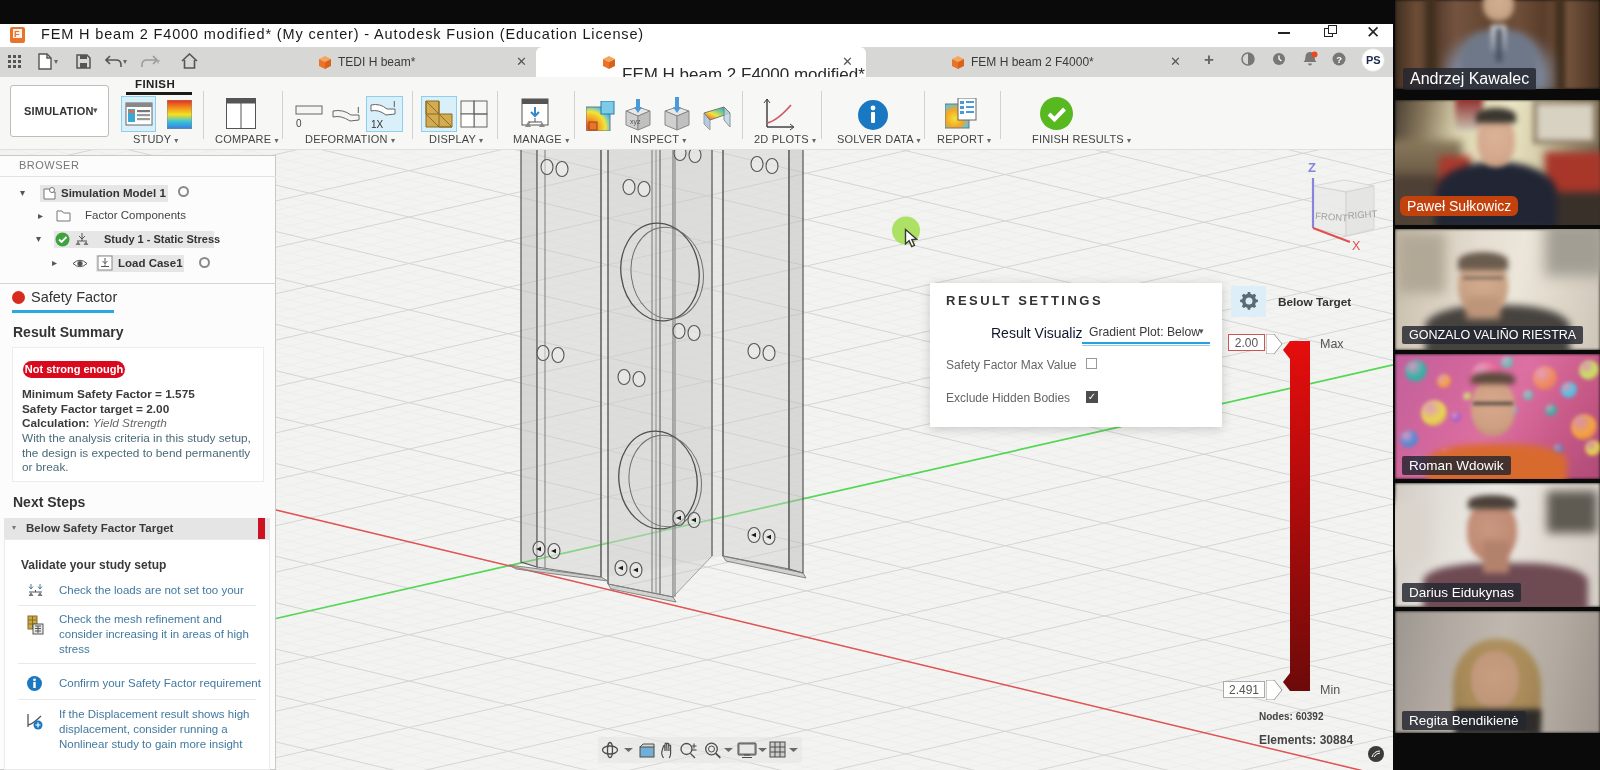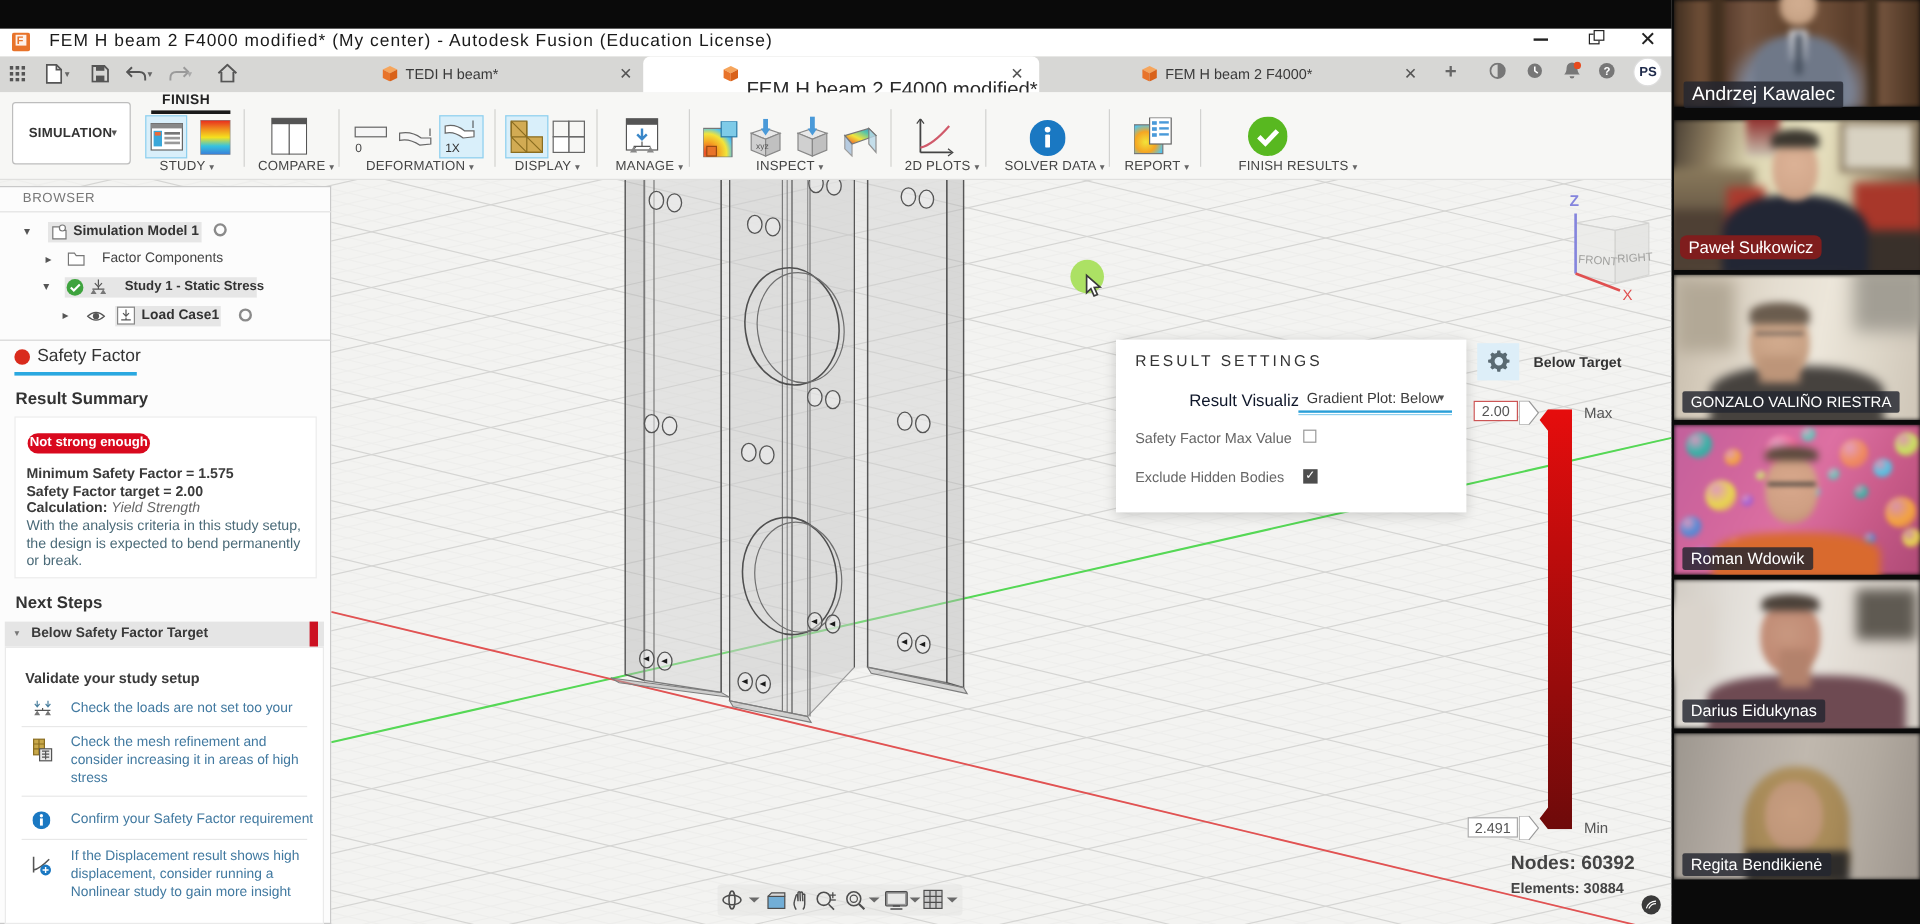--- a/index.html
+++ b/index.html
@@ -619,21 +619,21 @@
 <polygon points="33,30 66,36 66,80 33,72" fill="#ebebe9" stroke="#d2d2d0" opacity="0.88"></polygon>
 <polygon points="66,36 94,30 94,73 66,80" fill="#e4e4e2" stroke="#d2d2d0" opacity="0.88"></polygon>
 <text x="35" y="63" font-size="9.5" fill="#a0a09e" transform="rotate(4 35 63)">FRONT</text>
 <text x="68" y="63" font-size="9.5" fill="#a0a09e" transform="rotate(-4 68 63)">RIGHT</text>
 <line x1="33" y1="22" x2="33" y2="72" stroke="#8585dd" stroke-width="2.2"></line>
 <line x1="33" y1="72" x2="70" y2="86" stroke="#e05050" stroke-width="2.2"></line>
 <text x="72" y="94" font-size="12.5" fill="#e05050">X</text>
 </svg>
 
 <div style="position:absolute;left:930px;top:283px;width:292px;height:144px;background:#fff;box-shadow:0 2px 10px rgba(0,0,0,0.18)"></div>
-<div style="position:absolute;left:946px;top:293px;font-size:13px;font-weight:normal;color:#333;letter-spacing:2.5px">RESULT SETTINGS</div>
+<div style="position:absolute;left:946px;top:293px;font-size:13px;font-weight:bold;color:#333;letter-spacing:2.5px">RESULT SETTINGS</div>
 <div style="position:absolute;left:991px;top:325px;font-size:14px;color:#0f172a">Result Visualization</div>
 <div style="position:absolute;left:1082px;top:320px;width:128px;height:22px;background:#fff"></div>
 <div style="position:absolute;left:1089px;top:325px;font-size:12.2px;color:#3a3a3a">Gradient Plot: Below</div>
 <div style="position:absolute;left:1199px;top:326px;font-size:9px;color:#555">▾</div>
 <div style="position:absolute;left:1082px;top:342px;width:128px;height:2px;background:#2a9fd8"></div>
 <div style="position:absolute;left:1082px;top:345px;width:128px;height:1px;background:#8fd0ee"></div>
 <div style="position:absolute;left:946px;top:358px;font-size:12px;color:#666">Safety Factor Max Value</div>
 <div style="position:absolute;left:1086px;top:358px;width:11px;height:11px;border:1.5px solid #999;background:#fff"></div>
 <div style="position:absolute;left:946px;top:391px;font-size:12px;color:#666">Exclude Hidden Bodies</div>
 <div style="position:absolute;left:1086px;top:391px;width:12px;height:12px;background:#4d4d4d;color:#fff;font-size:10px;line-height:12px;text-align:center">✓</div>
@@ -655,21 +655,21 @@
 <div style="position:absolute;left:1228px;top:334px;width:37px;height:17px;background:#fff;border:1.5px solid #cc5555;font-size:12px;color:#555;text-align:center;line-height:17px">2.00</div>
 <svg style="position:absolute;left:1266px;top:334px" width="17" height="20">
       <polygon points="0,0 8,0 16,10 8,20 0,20" fill="#fff" stroke="#999"></polygon>
     </svg>
 <div style="position:absolute;left:1320px;top:337px;font-size:12.5px;color:#555">Max</div>
 <div style="position:absolute;left:1223px;top:681px;width:42px;height:17px;background:#fff;border:1.5px solid #aaa;font-size:12px;color:#555;text-align:center;line-height:17px">2.491</div>
 <svg style="position:absolute;left:1266px;top:680px" width="17" height="20">
       <polygon points="0,0 8,0 16,10 8,20 0,20" fill="#fff" stroke="#999"></polygon>
     </svg>
 <div style="position:absolute;left:1320px;top:683px;font-size:12.5px;color:#555">Min</div>
-<div style="position:absolute;left:1259px;top:711px;font-size:16px;font-weight:bold;color:#444">Nodes: 60392</div>
+<div style="position:absolute;left:1259px;top:711px;font-size:10px;font-weight:bold;color:#444">Nodes: 60392</div>
 <div style="position:absolute;left:1259px;top:733px;font-size:12px;font-weight:bold;color:#444">Elements: 30884</div>
 <div style="position:absolute;left:1368px;top:746px;width:16px;height:16px;border-radius:50%;background:#3a3a3a"></div>
 <svg style="position:absolute;left:1371px;top:749px" width="10" height="10" viewBox="0 0 10 10">
       <path d="M1 8 Q3 2 9 2 M3 8 Q5 4 9 4" stroke="#fff" fill="none" stroke-width="1"></path>
     </svg>
 
 <div style="position:absolute;left:598px;top:737px;width:204px;height:26px;background:rgba(228,228,226,0.55);border-radius:3px"></div>
 <svg style="position:absolute;left:600px;top:740px" width="200" height="20" viewBox="0 0 200 20">
 <g stroke="#4d4d4d" fill="none" stroke-width="1.3">
 <ellipse cx="10" cy="10" rx="7.5" ry="4"></ellipse>
@@ -804,16 +804,16 @@
     <div style="position:absolute;left:-6px;top:-6px;width:217px;height:134px;filter:blur(1.6px)">
       <div style="position:absolute;left:6px;top:6px;width:205px;height:122px">
 <div style="position:absolute;inset:0;background:linear-gradient(100deg,#9c968e 0%,#b2aaa2 25%,#c0b8ae 50%,#b2aaa0 75%,#9c948c 100%)"></div>
 <div style="position:absolute;left:58px;top:28px;width:88px;height:96px;background:radial-gradient(ellipse at 50% 35%,#b49562 0%,#a78a58 55%,#93784e 100%);border-radius:48% 48% 22% 22%;filter:blur(2.8px)"></div>
 <div style="position:absolute;left:76px;top:40px;width:48px;height:58px;background:radial-gradient(circle at 48% 45%,#c89e80 0%,#c0977a 60%,#ae8668 100%);border-radius:46%;filter:blur(1.8px)"></div>
 <div style="position:absolute;left:60px;top:98px;width:86px;height:26px;background:#2e2c2a;filter:blur(2.5px)"></div>
 </div>
     </div>
   </div>
 <div style="position:absolute;left:1403px;top:68px;background:rgba(35,38,48,0.82);color:#fff;font-size:16px;padding:2px 7px;border-radius:2px;white-space:nowrap">Andrzej Kawalec</div>
-<div style="position:absolute;left:1400px;top:196px;background:#7f1d1d;color:#fff;font-size:14px;padding:2px 7px;border-radius:6px;white-space:nowrap">Paweł Sułkowicz</div>
+<div style="position:absolute;left:1400px;top:196px;background:#c2410c;color:#fff;font-size:14px;padding:2px 7px;border-radius:6px;white-space:nowrap">Paweł Sułkowicz</div>
 <div style="position:absolute;left:1402px;top:326px;background:rgba(35,38,48,0.82);color:#fff;font-size:12.5px;padding:2px 7px;border-radius:2px;white-space:nowrap">GONZALO VALIÑO RIESTRA</div>
 <div style="position:absolute;left:1402px;top:456px;background:rgba(35,38,48,0.82);color:#fff;font-size:13.5px;padding:2px 7px;border-radius:2px;white-space:nowrap">Roman Wdowik</div>
 <div style="position:absolute;left:1402px;top:583px;background:rgba(35,38,48,0.82);color:#fff;font-size:13.5px;padding:2px 7px;border-radius:2px;white-space:nowrap">Darius Eidukynas</div>
 <div style="position:absolute;left:1402px;top:711px;background:rgba(35,38,48,0.82);color:#fff;font-size:13.5px;padding:2px 7px;border-radius:2px;white-space:nowrap">Regita Bendikienė</div>
 </body></html>

